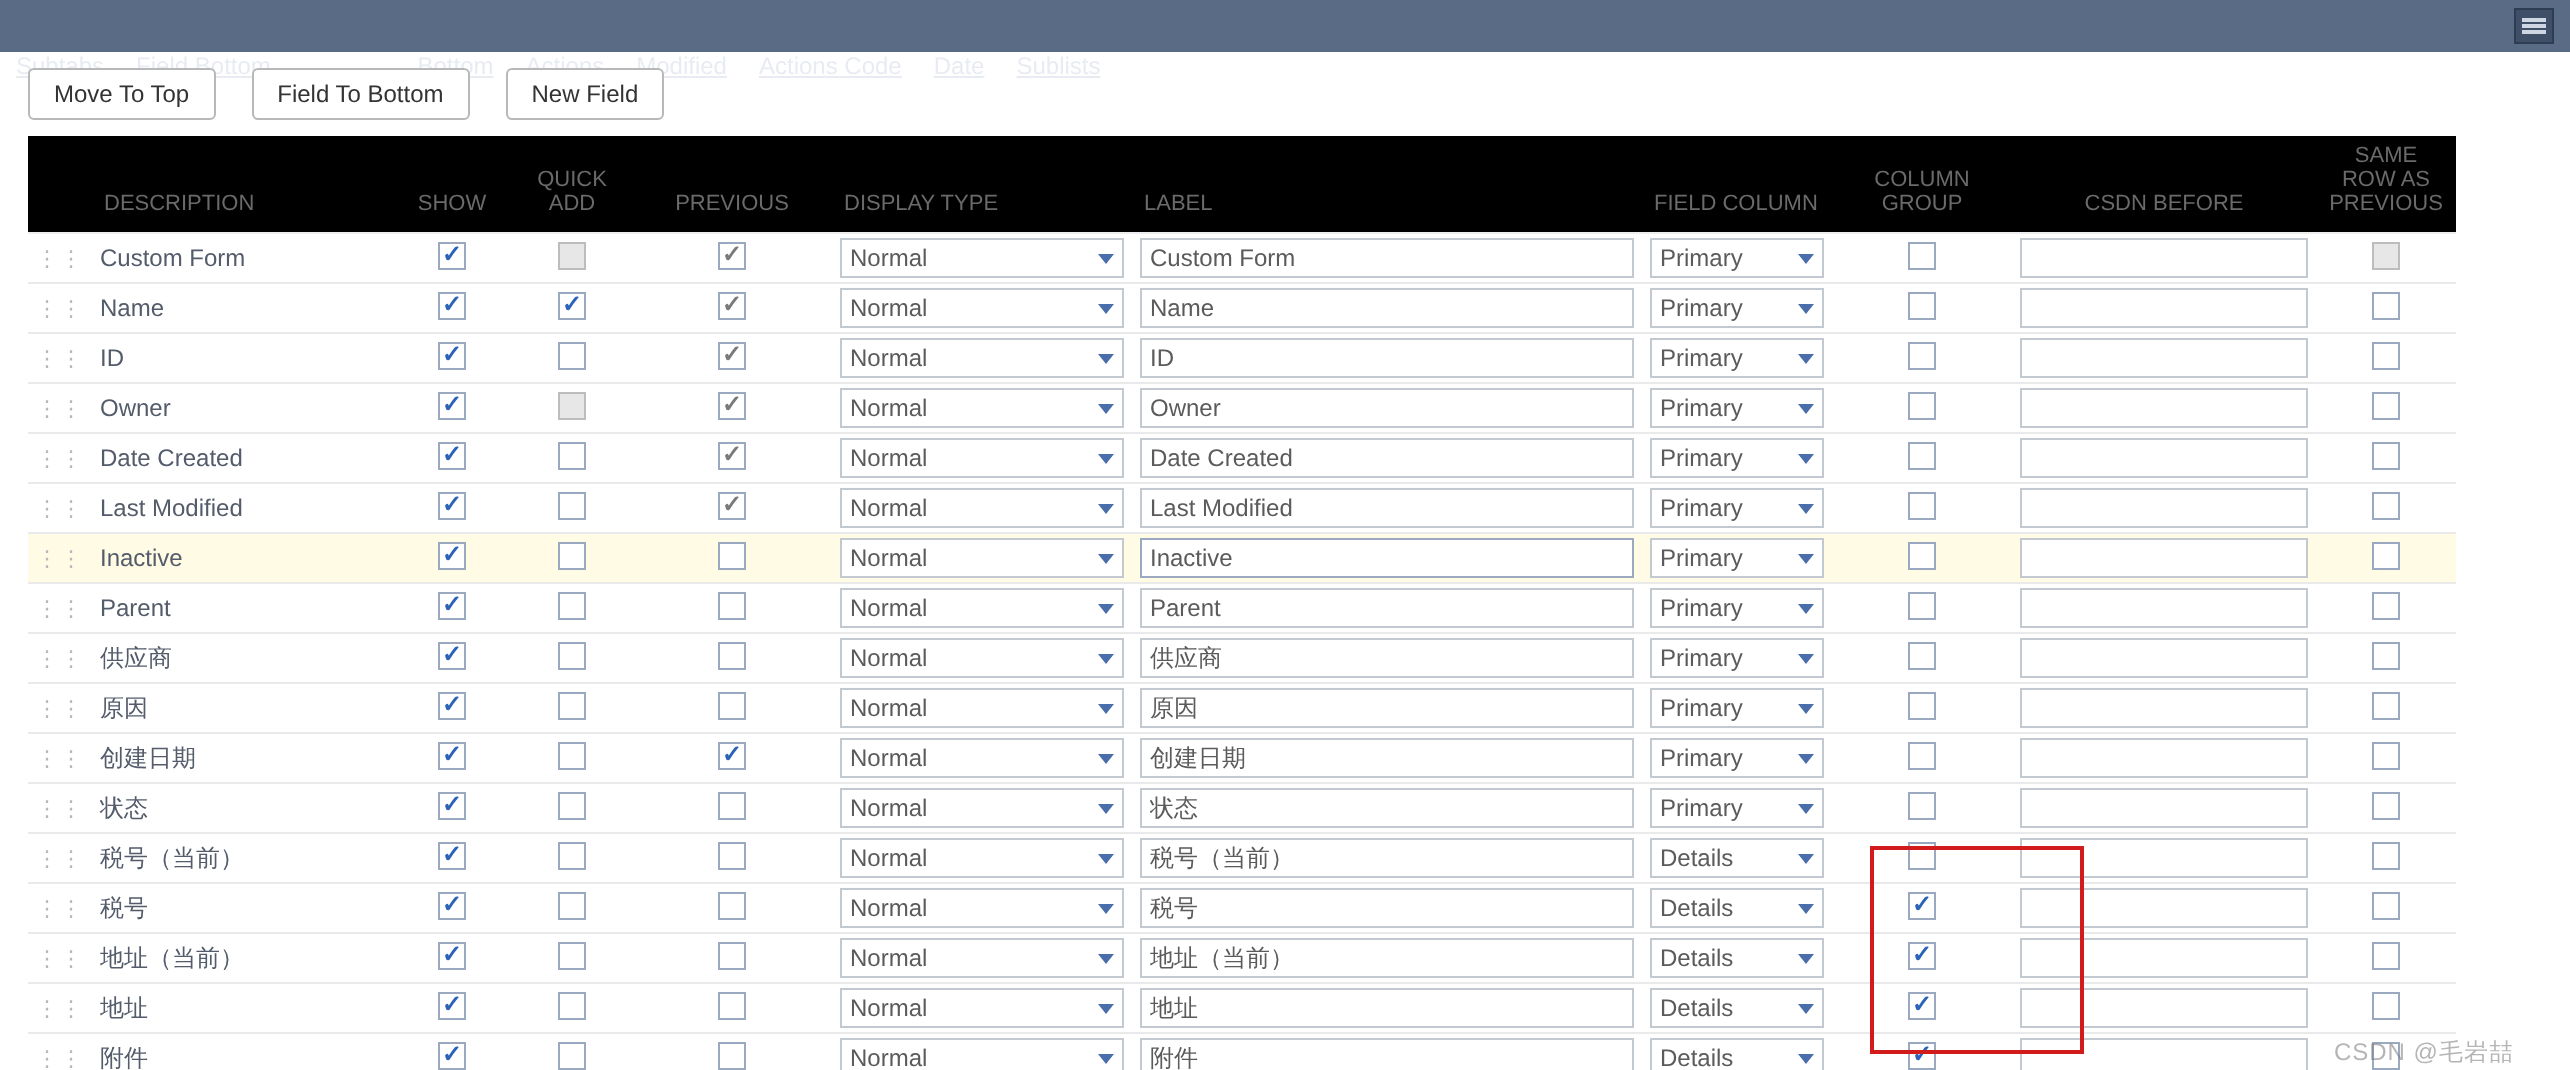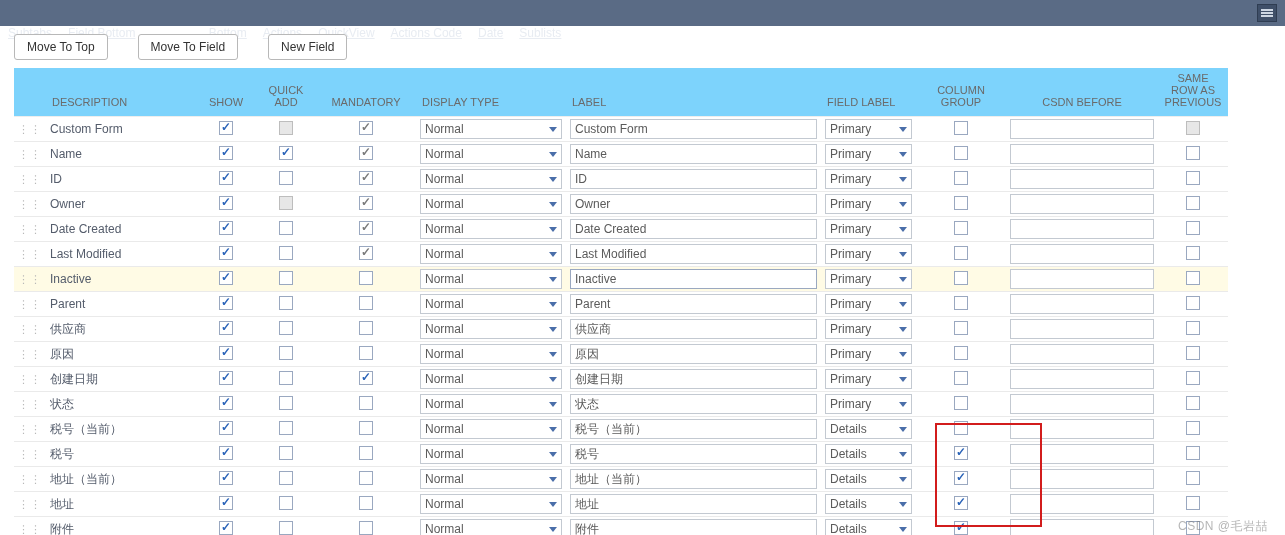--- a/index.html
+++ b/index.html
@@ -38,21 +38,21 @@
     display: flex; flex-direction: column;
     justify-content: space-around;
     padding: 3px 3px;
   }
   .tabbar .menu-icon span {
     height: 2px; background: #cdd6e2;
   }
   .btnrow {
     padding: 8px 14px;
     display: flex;
-    gap: 30px;
+    gap: 18px;
   }
   .btn {
     background: #fff;
     border: 1px solid #b8b8b8;
     border-radius: 3px;
     padding: 5px 12px;
     font-size: 12px;
     cursor: pointer;
     color: #333;
   }
@@ -62,21 +62,21 @@
     table-layout: fixed;
     margin-left: 14px;
   }
   table.grid th {
     font-size: 11px;
     color: #6a6a6a;
     font-weight: normal;
     text-align: center;
     padding: 4px 6px 8px 6px;
     vertical-align: bottom;
-    background: #7dd3fc;
+    background: #000000;
     border-bottom: 1px solid #eee;
   }
   table.grid th.left { text-align: left; }
 
   table.grid tr.row td {
     border-top: 1px solid #eaeaea;
     padding: 2px 4px;
     height: 23px;
     vertical-align: middle;
   }
@@ -156,53 +156,53 @@
 
   .redbox {
     position: absolute;
     border: 2px solid #d21c1c;
     pointer-events: none;
   }
   .wrap { position: relative; width: 1285px; }
 
   .watermark {
     position: absolute;
-    right: 17px; bottom: 6px;
+    right: 28px; bottom: 6px;
     color: rgba(120,120,120,0.55);
     font-size: 12px;
     letter-spacing: 0.5px;
     pointer-events: none;
   }
 </style>
 </head>
 <body>
 
 <div class="wrap">
 
   <div class="tabbar" id="tabbar">
     <div class="tab">Subtabs</div>
       <div class="tab">Field Bottom</div>
       <div class="tab active">History</div>
       <div class="tab">Bottom</div>
       <div class="tab">Actions</div>
-      <div class="tab">QuickView</div>
+      <div class="tab">Modified</div>
       <div class="tab">Actions Code</div>
       <div class="tab">Date</div>
       <div class="tab">Sublists</div>
       <div class="spacer"></div>
     <div class="menu-icon">
       <span></span>
         <span></span>
         <span></span>
     </div>
   </div>
 
   <div class="btnrow">
     <button class="btn">Move To Top</button>
-    <button class="btn">Move To Field</button>
+    <button class="btn">Field To Bottom</button>
     <button class="btn">New Field</button>
   </div>
 
   <table class="grid">
     <colgroup>
       <col style="width:18px">
       <col style="width:150px">
       <col style="width:60px">
       <col style="width:60px">
       <col style="width:100px">
@@ -212,24 +212,24 @@
       <col style="width:90px">
       <col style="width:152px">
       <col style="width:70px">
     </colgroup>
     <thead>
       <tr>
         <th></th>
         <th class="left">DESCRIPTION</th>
         <th>SHOW</th>
         <th>QUICK ADD</th>
-        <th>MANDATORY</th>
+        <th>PREVIOUS</th>
         <th class="left">DISPLAY TYPE</th>
         <th class="left">LABEL</th>
-        <th class="left">FIELD LABEL</th>
+        <th class="left">FIELD COLUMN</th>
         <th>COLUMN GROUP</th>
         <th>CSDN BEFORE</th>
         <th>SAME ROW AS PREVIOUS</th>
       </tr>
     </thead>
     <tbody id="grid-body">
         <tr class="row">
     <td class="drag">⋮⋮</td>
     <td class="desc-cell">Custom Form</td>
     <td class="center"><span class="cb checked  "></span></td>

